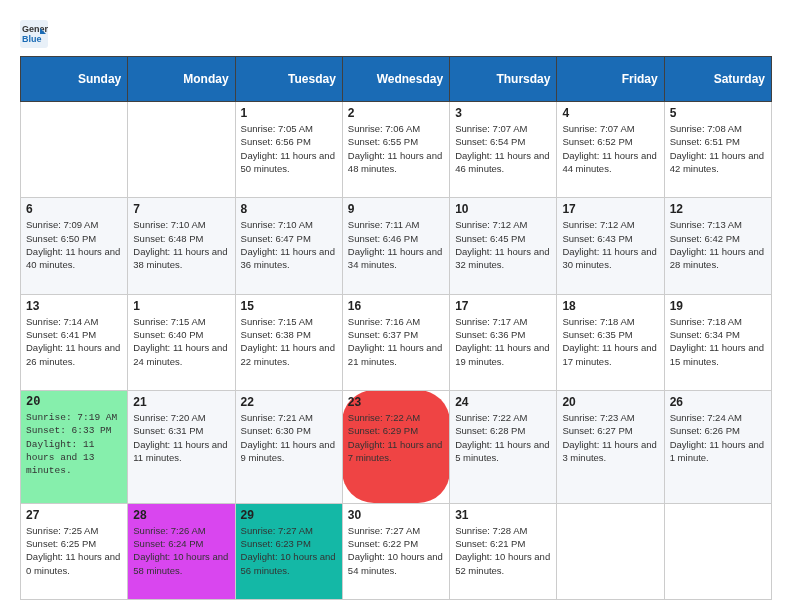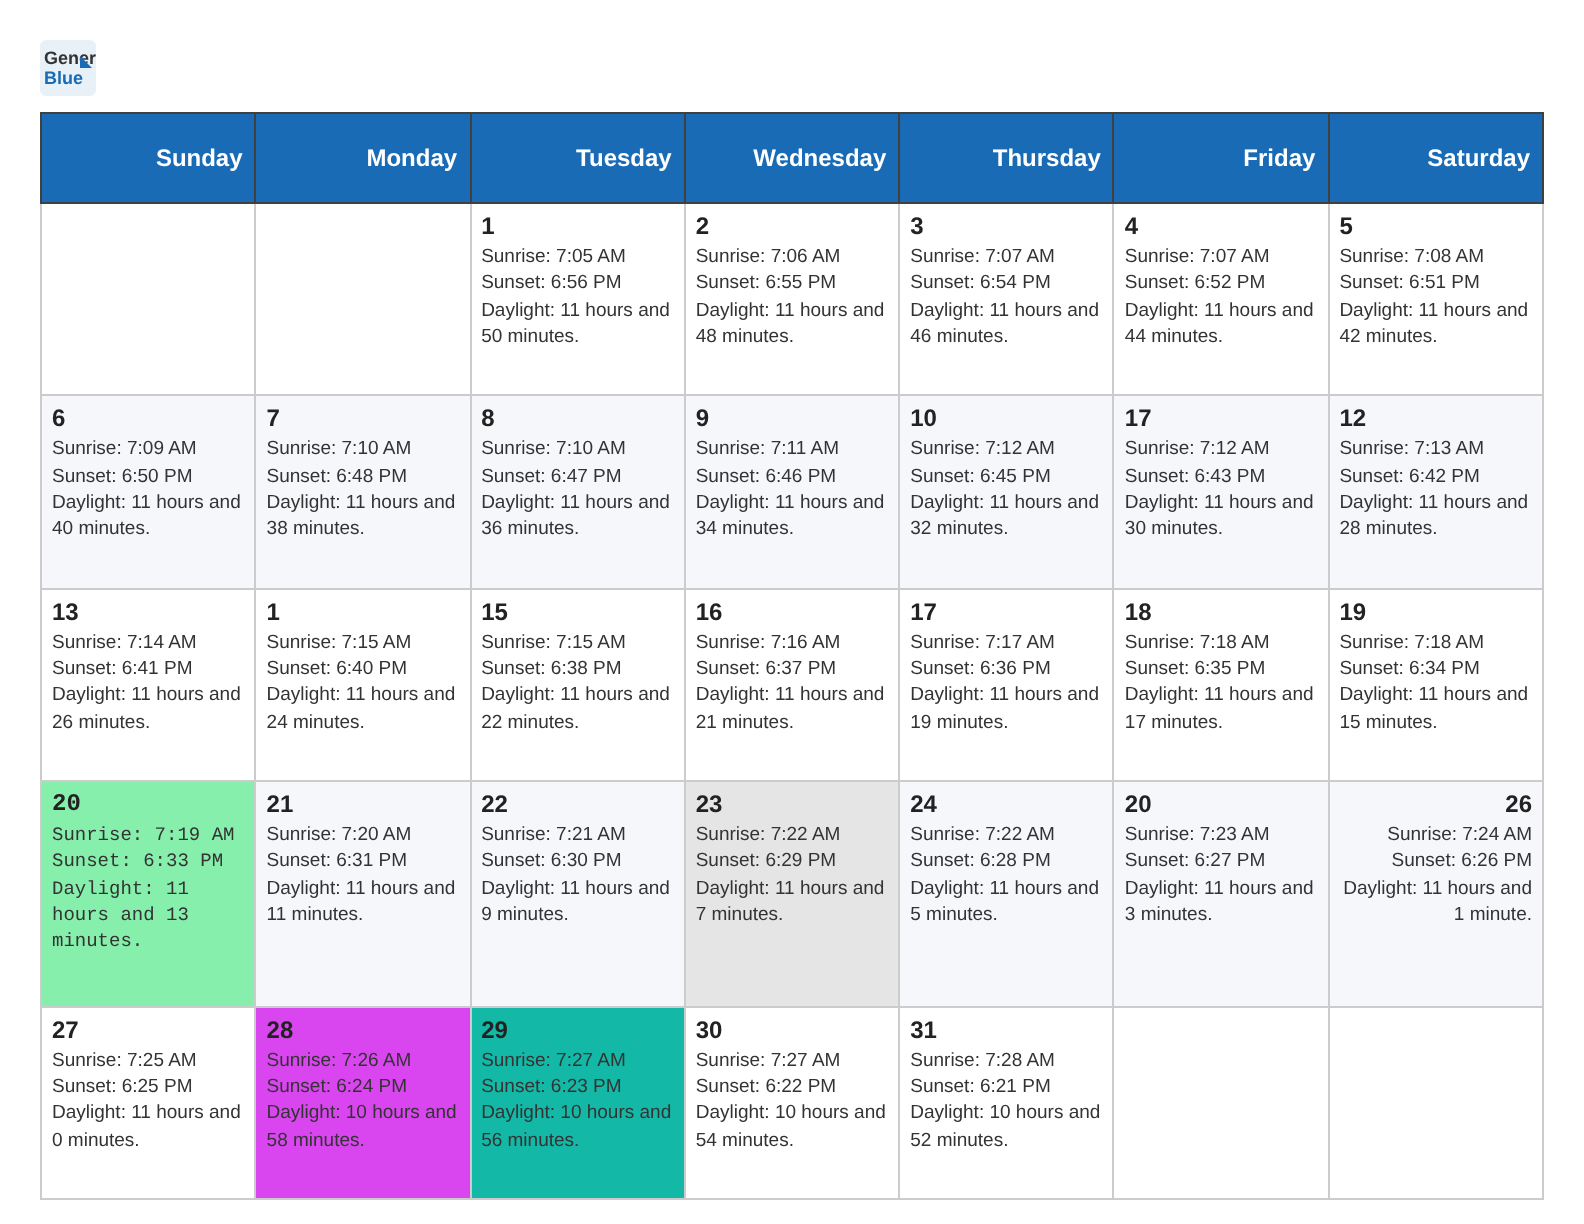--- a/index.html
+++ b/index.html
@@ -275,39 +275,39 @@
             <div class="day-info" style="white-space: pre-line;">Sunrise: 7:20 AM
 Sunset: 6:31 PM
 Daylight: 11 hours and 11 minutes.</div>
           </td>
           <td style="background: rgb(245, 247, 250);">
             <span class="day-num">22</span>
             <div class="day-info" style="white-space: pre-line;">Sunrise: 7:21 AM
 Sunset: 6:30 PM
 Daylight: 11 hours and 9 minutes.</div>
           </td>
-          <td style="background: #e5e5e5;">
+          <td style="background: #ef4444; border-radius: 32px;">
             <span class="day-num">23</span>
             <div class="day-info" style="white-space: pre-line;">Sunrise: 7:22 AM
 Sunset: 6:29 PM
 Daylight: 11 hours and 7 minutes.</div>
           </td>
           <td style="background: rgb(245, 247, 250); margin-top: 36px;">
             <span class="day-num">24</span>
             <div class="day-info" style="white-space: pre-line;">Sunrise: 7:22 AM
 Sunset: 6:28 PM
 Daylight: 11 hours and 5 minutes.</div>
           </td>
           <td style="background: rgb(245, 247, 250);">
             <span class="day-num">20</span>
             <div class="day-info" style="white-space: pre-line;">Sunrise: 7:23 AM
 Sunset: 6:27 PM
 Daylight: 11 hours and 3 minutes.</div>
           </td>
-          <td style="background: rgb(245, 247, 250); text-align: right;">
+          <td style="background: rgb(245, 247, 250);">
             <span class="day-num">26</span>
             <div class="day-info" style="white-space: pre-line;">Sunrise: 7:24 AM
 Sunset: 6:26 PM
 Daylight: 11 hours and 1 minute.</div>
           </td>
         </tr>
         <tr>
           <td style="background: rgb(255, 255, 255);">
             <span class="day-num">27</span>
             <div class="day-info" style="white-space: pre-line;">Sunrise: 7:25 AM

